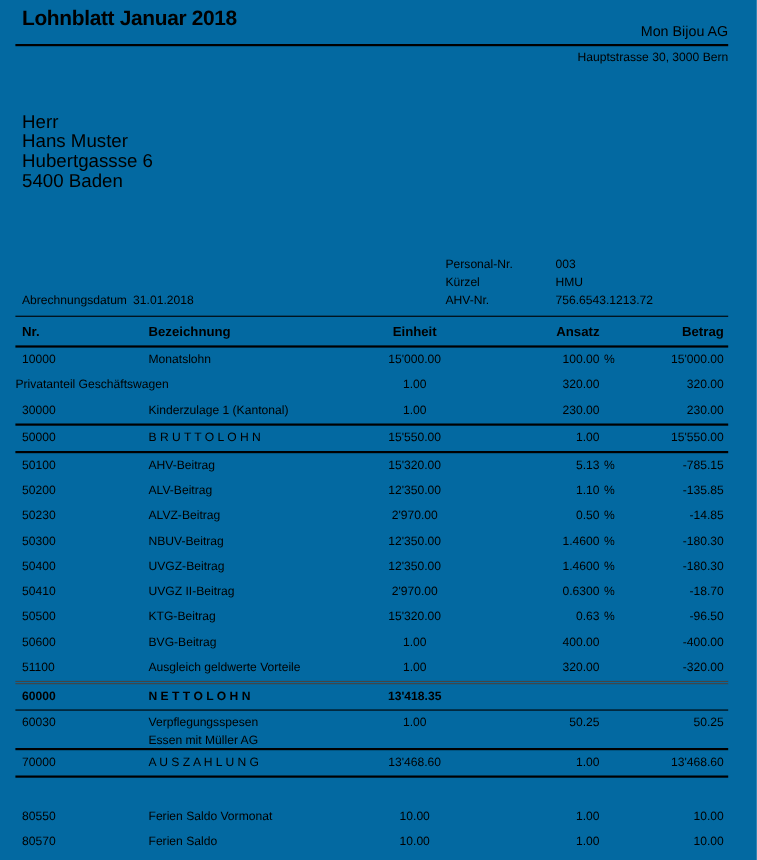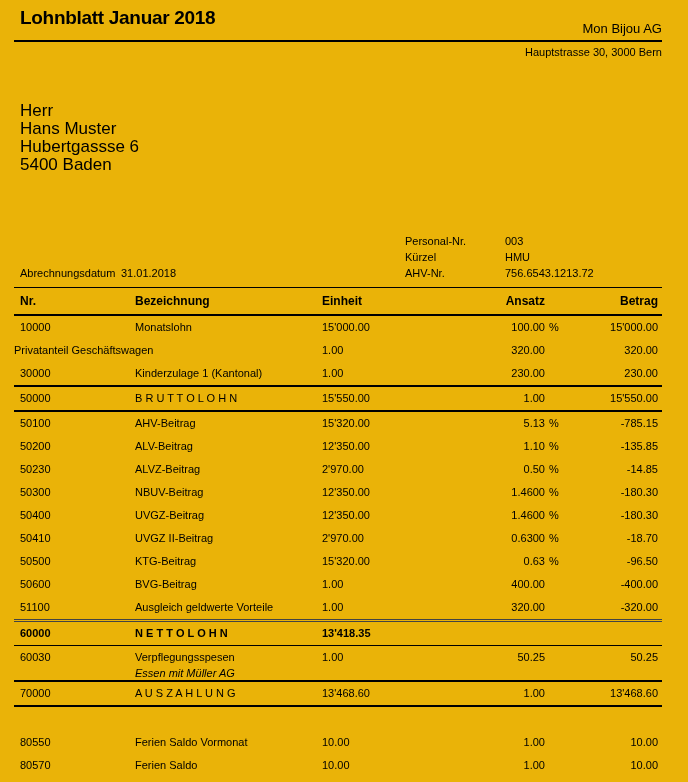--- a/index.html
+++ b/index.html
@@ -3,21 +3,21 @@
 <meta charset="utf-8">
 <style>
   * { margin: 0; padding: 0; box-sizing: border-box; }
   html, body { background: #fff; }
   body {
     width: 688px; height: 782px;
     font-family: "Liberation Sans", "DejaVu Sans", sans-serif;
     color: #000;
     overflow: hidden;
   }
-  .page { position: relative; width: 688px; height: 782px; background: #eab308; }
+  .page { position: relative; width: 688px; height: 782px; background: #0369a1; }
 
   
   .doc-title {
     position: absolute; left: 20px; top: 7px;
     font-size: 19px; font-weight: bold; letter-spacing: -0.3px;
   }
   .company-name {
     position: absolute; right: 26px; top: 21px;
     font-size: 13px;
     text-align: right;
@@ -65,26 +65,26 @@
     border-top: 2px solid #000; border-bottom: 2px solid #000;
   }
   .row-net-total {
     font-weight: bold;
     border-top: 3px double #444; border-bottom: 1px solid #000;
   }
   .spacer { height: 24px; }
 
   .c-nr     { width: 121px; padding-left: 6px; }
   .c-bez    { flex: 1; }
-  .c-ein    { width: 110px; text-align: left; }
+  .c-ein    { width: 110px; text-align: center; }
   .c-ansatz { width: 130px; display: flex; justify-content: flex-end; }
   .ansatz-suffix { display: inline-block; width: 17px; padding-left: 4px; text-align: left; }
   .c-betrag { width: 100px; text-align: right; padding-right: 4px; }
 
-  .bez-note { line-height: 14px; margin-top: -3px; font-style: italic; font-weight: normal; }
+  .bez-note { line-height: 14px; margin-top: -3px; font-weight: normal; }
   .bez-note:empty { display: none; }
 </style>
 </head>
 <body>
 
 <div class="page">
 
   <div class="doc-title">Lohnblatt Januar 2018</div>
   <div class="company-name">Mon Bijou AG</div>
   <div class="header-rule"></div>

